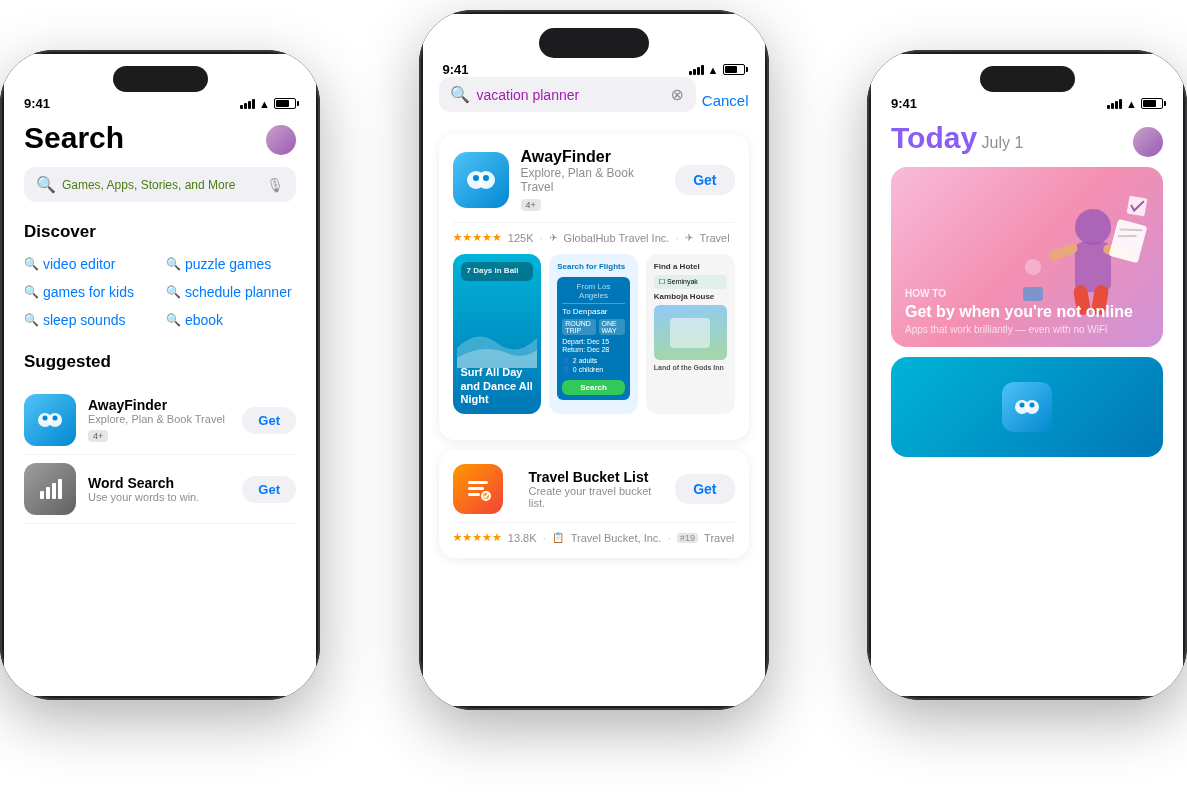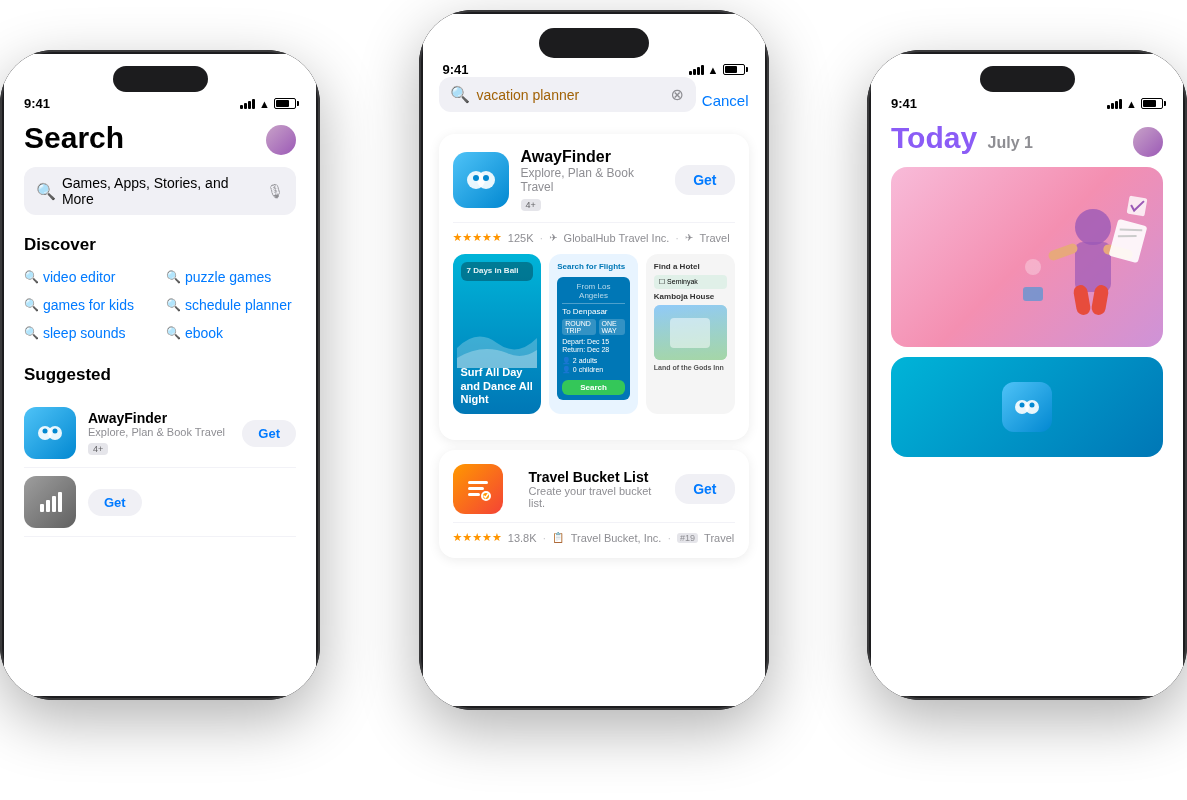--- a/index.html
+++ b/index.html
@@ -138,21 +138,21 @@
 
     .search-bar {
       display: flex;
       align-items: center;
       background: #f0f0f5;
       border-radius: 12px;
       padding: 8px 12px;
       gap: 6px;
       margin-bottom: 20px;
     }
-    .search-bar-text { color: #000000; font-size: 14px; flex: 1; }
+    .search-bar-text { color: #4d7c0f; font-size: 12px; flex: 1; }
     .mic-icon { color: #8e8e93; font-size: 14px; }
 
     .section-title {
       font-size: 17px;
       font-weight: 700;
       color: #000;
       margin-bottom: 14px;
     }
 
     .discover-grid {
@@ -216,21 +216,21 @@
 
     .search-bar-active {
       display: flex;
       align-items: center;
       background: #f0f0f5;
       border-radius: 12px;
       padding: 8px 12px;
       gap: 6px;
       margin-bottom: 12px;
     }
-    .search-value { color: #a16207; font-size: 14px; flex: 1; }
+    .search-value { color: #a21caf; font-size: 14px; flex: 1; }
     .clear-btn { color: #8e8e93; font-size: 16px; }
     .cancel-btn { color: #007aff; font-size: 15px; font-weight: 500; margin-left: 0; }
 
     
     .app-result-card {
       background: white;
       border-radius: 16px;
       padding: 14px;
       box-shadow: 0 2px 12px rgba(0,0,0,0.08);
       margin-bottom: 10px;
@@ -398,20 +398,24 @@
       </div>
 
       <div class="suggested-item">
         <div class="app-icon-word">
           <svg width="28" height="28" viewBox="0 0 28 28">
             <rect x="4" y="16" width="4" height="8" fill="white" rx="1"></rect>
             <rect x="10" y="12" width="4" height="12" fill="white" rx="1"></rect>
             <rect x="16" y="8" width="4" height="16" fill="white" rx="1"></rect>
             <rect x="22" y="4" width="4" height="20" fill="white" rx="1"></rect>
           </svg>
+        </div>
+        <div class="app-info">
+          <div class="app-name">Word Search</div>
+          <div class="app-desc">Use your words to win.</div>
         </div>
         <button class="get-btn">Get</button>
       </div>
     </div>
   </div>
 </div>
 
 <div class="phone phone-center">
   <div class="phone-inner">
     <div class="dynamic-island"></div>
@@ -564,21 +568,21 @@
         <div class="battery">
           <div class="battery-fill"></div>
         </div>
       </div>
     </div>
 
     <div class="right-content">
       <div class="today-header">
         <div>
           <span class="today-title">Today</span>
-          <span class="today-date" style="margin-left:6px;font-weight:bold;">July 1</span>
+          <span class="today-date" style="">July 1</span>
         </div>
         <div class="avatar-circle" style="margin-top:6px;"></div>
       </div>
 
       <div class="hero-card">
 
         <div class="illustration">
           <svg width="160" height="160" viewBox="0 0 160 160">
 
             <ellipse cx="90" cy="60" rx="18" ry="18" fill="#9b59b6" opacity="0.8"></ellipse>
@@ -593,20 +597,25 @@
             <rect x="110" y="55" width="30" height="38" rx="3" fill="white" opacity="0.9" transform="rotate(15,125,74)"></rect>
             <line x1="114" y1="65" x2="136" y2="60" stroke="#ccc" stroke-width="2" transform="rotate(15,125,74)"></line>
             <line x1="114" y1="72" x2="132" y2="67" stroke="#ccc" stroke-width="2" transform="rotate(15,125,74)"></line>
 
             <rect x="125" y="30" width="18" height="18" rx="2" fill="white" opacity="0.8" transform="rotate(10,134,39)"></rect>
             <path d="M128,39 L132,44 L140,33" stroke="#9b59b6" stroke-width="2" fill="none" transform="rotate(10,134,39)"></path>
 
             <circle cx="30" cy="100" r="8" fill="white" opacity="0.3"></circle>
             <rect x="20" y="120" width="20" height="14" rx="3" fill="#3498db" opacity="0.6"></rect>
           </svg>
+        </div>
+        <div class="hero-card-content">
+          <div class="hero-how-to">HOW TO</div>
+          <div class="hero-headline">Get by when you're not online</div>
+          <div class="hero-sub">Apps that work brilliantly — even with no WiFi</div>
         </div>
       </div>
 
       <div style="border-radius:16px; background:linear-gradient(135deg, #00b4d8, #0077b6); height:100px; overflow:hidden; display:flex; align-items:center; justify-content:center;">
         <div style="width:50px; height:50px; border-radius:12px; background:linear-gradient(135deg, #4fc3f7, #0288d1); display:flex; align-items:center; justify-content:center;">
           <svg width="30" height="30" viewBox="0 0 30 30">
             <circle cx="10" cy="15" r="7" fill="white" opacity="0.9"></circle>
             <circle cx="20" cy="15" r="7" fill="white" opacity="0.9"></circle>
             <circle cx="10" cy="13" r="2.5" fill="#0288d1"></circle>
             <circle cx="20" cy="13" r="2.5" fill="#0288d1"></circle>

